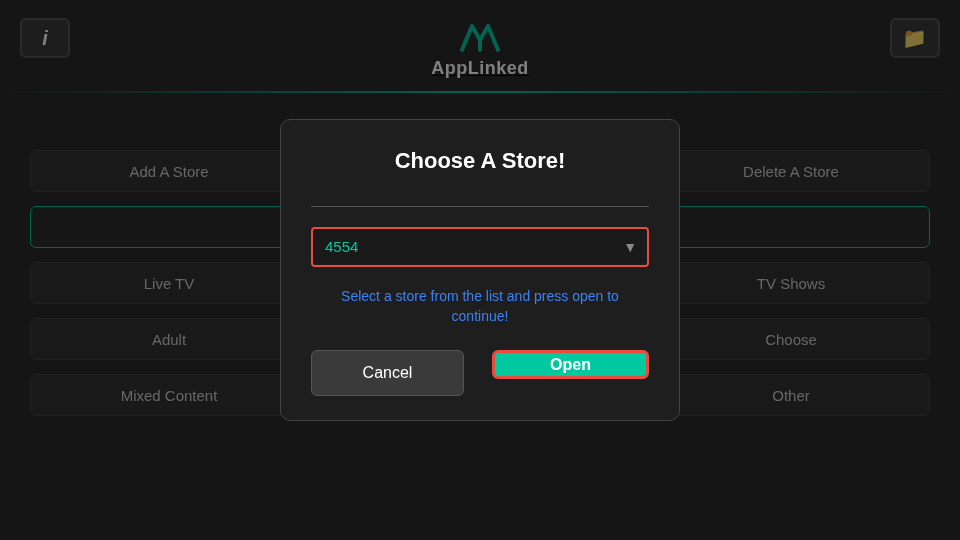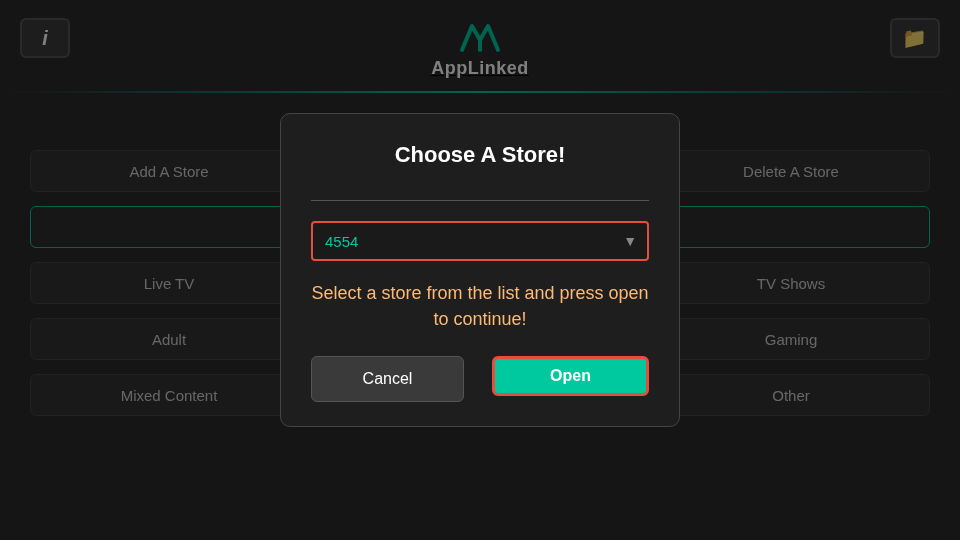--- a/index.html
+++ b/index.html
@@ -189,22 +189,22 @@
       position: absolute;
       right: 12px;
       top: 50%;
       transform: translateY(-50%);
       color: #888;
       font-size: 14px;
       pointer-events: none;
     }
 
     .modal-info {
-      color: #fdba74;
-      font-size: 18px;
+      color: #3b82f6;
+      font-size: 14px;
       text-align: center;
       margin-bottom: 24px;
       line-height: 1.4;
     }
 
     .modal-buttons {
       display: flex;
       gap: 28px;
     }
 
@@ -214,21 +214,21 @@
       background-color: #3a3a3a;
       border: 1px solid #555;
       border-radius: 6px;
       color: white;
       font-size: 16px;
       cursor: pointer;
     }
 
     .btn-open {
       flex: 1;
-      height: 40px;
+      height: 29px;
       background-color: #00c9a0;
       border: 3px solid #e74c3c;
       border-radius: 6px;
       color: white;
       font-size: 16px;
       font-weight: bold;
       cursor: pointer;
     }
   </style>
 </head>
@@ -282,21 +282,21 @@
       <span>TV Shows</span>
     </div>
   </div>
 
   <div class="bg-row">
     <div class="bg-btn">
       <span>Adult</span>
     </div>
     <div class="bg-btn empty"></div>
     <div class="bg-btn">
-      <span>Gaming</span>
+      <span>Choose</span>
     </div>
   </div>
 
   <div class="bg-row">
     <div class="bg-btn">
       <span>Mixed Content</span>
     </div>
     <div class="bg-btn empty"></div>
     <div class="bg-btn">
       <span>Other</span>

